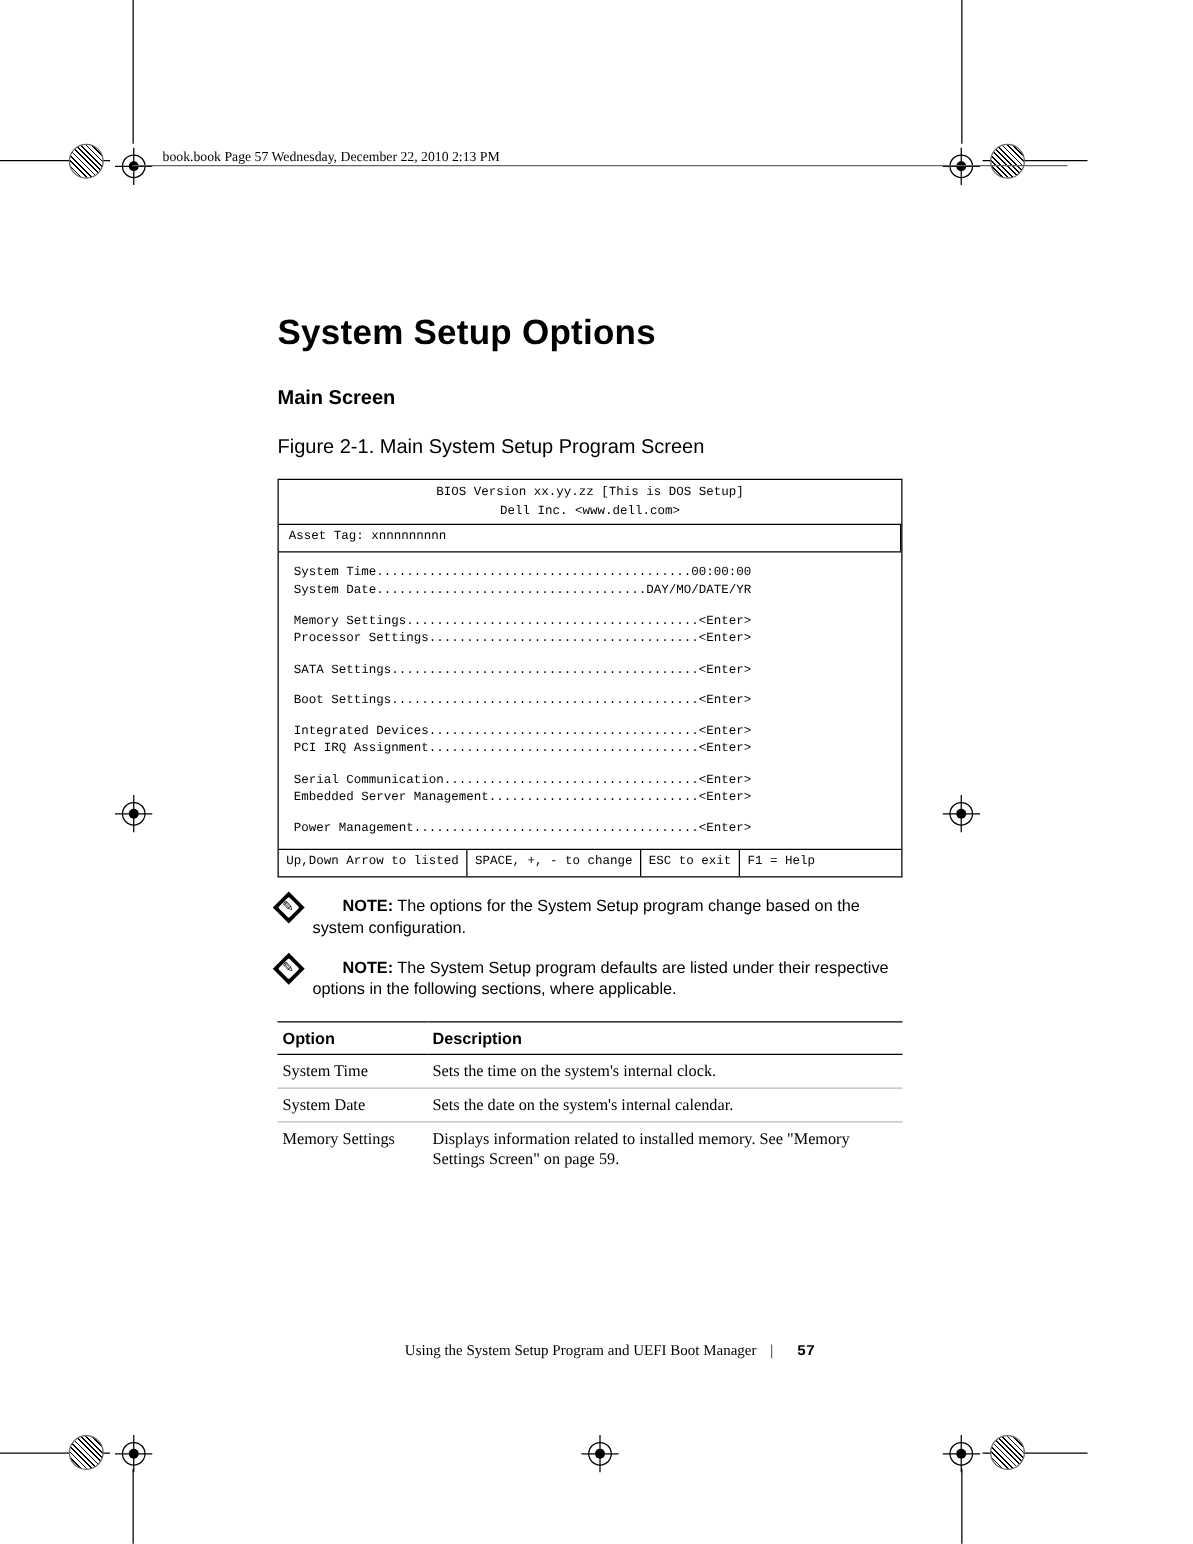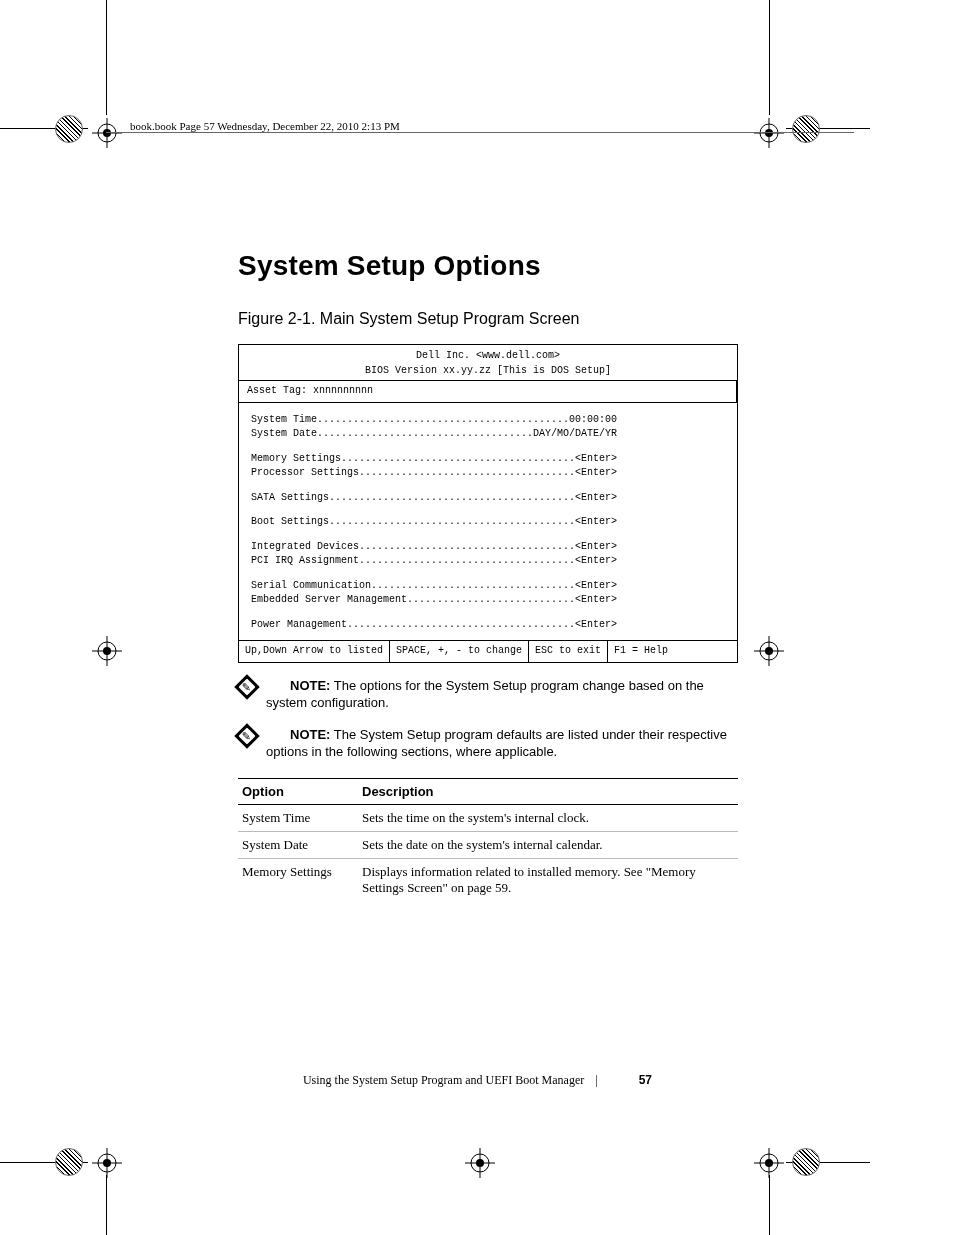--- a/index.html
+++ b/index.html
@@ -27,21 +27,21 @@
   .target { position:absolute; }
   .header-line {
     position: absolute;
     left: 130px;
     top: 120px;
     font-size: 11px;
     font-family: Georgia, 'Times New Roman', serif;
   }
   .content {
     position: absolute;
-    left: 238px;
+    left: 222px;
     top: 250px;
     width: 500px;
   }
   h1.title {
     font-family: Arial, Helvetica, sans-serif;
     font-weight: bold;
     font-size: 28px;
     margin: 0 0 28px 0;
     letter-spacing: 0.2px;
   }
@@ -153,21 +153,21 @@
   }
   table.opts tr:last-child td { border-bottom:none; }
   table.opts td:first-child, table.opts th:first-child { width: 120px; }
   .footer {
     position:absolute;
     right: 218px;
     top: 1073px;
     font-size: 12px;
     font-family: Georgia, 'Times New Roman', serif;
   }
-  .footer .pn { font-weight:bold; font-family: Liberation Sans, sans-serif; margin-left:30px; }
+  .footer .pn { font-weight:bold; font-family: Liberation Mono, monospace; margin-left:8px; }
   .pipe { margin: 0 8px; }
 </style>
 </head>
 <body>
 
 <div class="page">
 
   <div class="cropline-h" style="left:0;top:128px;width:88px;"></div>
   <div class="cropline-h" style="right:0;top:128px;width:84px;"></div>
   <div class="cropline-h" style="left:0;top:1162px;width:88px;"></div>
@@ -224,26 +224,27 @@
       <line x1="15" y1="0" x2="15" y2="30" stroke="#000"></line>
       <line x1="0" y1="15" x2="30" y2="15" stroke="#000"></line>
     </svg>
 
   <div class="cropline-h" style="left:106px;top:132px;width:748px;height:0.5px;background:#666;"></div>
 
   <div class="header-line">book.book  Page 57  Wednesday, December 22, 2010  2:13 PM</div>
 
   <div class="content">
     <h1 class="title">System Setup Options</h1>
+    <h2 class="subtitle">Main Screen</h2>
     <div class="figure-caption">Figure 2-1.   Main System Setup Program Screen</div>
 
     <div class="bios">
       <div class="bios-header">
+        <div>BIOS Version xx.yy.zz [This is DOS Setup]</div>
         <div>Dell Inc. &lt;www.dell.com&gt;</div>
-        <div>BIOS Version xx.yy.zz [This is DOS Setup]</div>
       </div>
       <div class="bios-tags">
         <div>Asset Tag: xnnnnnnnnn</div>
       </div>
       <div class="bios-body" id="bios-body">
           <div class="bios-row">
             <span class="lbl">System Time</span>
             <span class="dots"> ..........................................</span>
             <span>00:00:00</span>
           </div>

